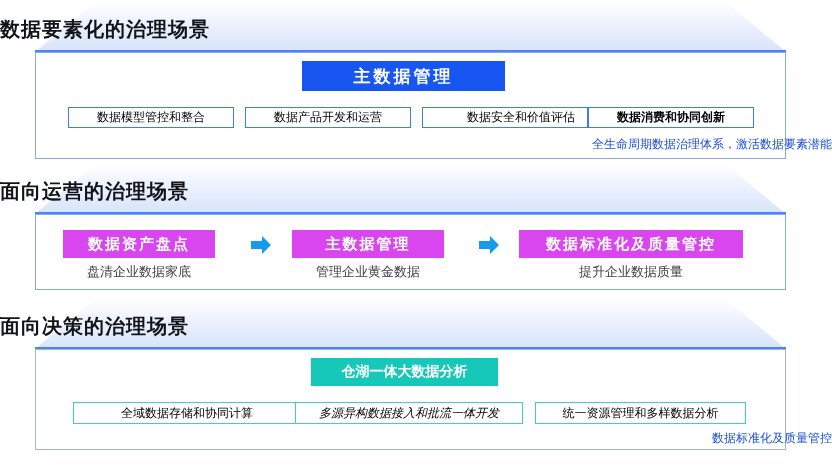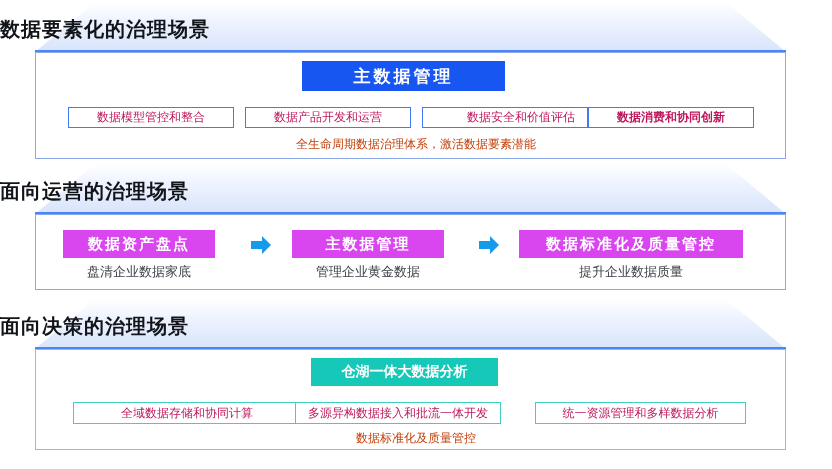--- a/index.html
+++ b/index.html
@@ -55,30 +55,30 @@
   }
   .pill.solid-blue{background:#1756f0;font-size:17px;letter-spacing:3px;}
   .pill.lite-blue{background:#d946ef;font-size:15px;letter-spacing:2px;}
   .pill.teal{background:#16c8b7;font-size:14px;letter-spacing:0px;}
 
   
   .chip{
     position:absolute;
     display:flex;align-items:center;justify-content:center;
     box-sizing:border-box;
-    font-size:12px;color:#be185d;white-space:nowrap;
+    font-size:12px;color:#000000;white-space:nowrap;
     background:#ffffff;
   }
   .chip.b{border:1px solid #3f7bf4;}
   .chip.t{border:1px solid #3fd0c2;}
 
   
   .cap-sm{
-    position:absolute;text-align:center;
-    font-size:12px;color:#c2410c;white-space:nowrap;
+    position:absolute;text-align:right;
+    font-size:12px;color:#1d4ed8;white-space:nowrap;
   }
   .cap-md{
     position:absolute;text-align:center;
     font-size:13px;color:#3d4148;white-space:nowrap;
   }
 
   
   .arrow{position:absolute;width:22px;height:20px;}
 
   
@@ -164,19 +164,19 @@
 
     <div class="cap blue" style="top:299px;height:50px;"></div>
     <div class="cap-line" style="top:347px;"></div>
     <div class="cap-title" style="top:313px;">面向决策的治理场景</div>
 
     <div class="panel teal" style="top:349px;height:101px;"></div>
 
     <div class="pill teal" style="left:311px;top:358px;width:187px;height:28px;">仓湖一体大数据分析</div>
 
     <div class="chip t" style="left:73px;top:402px;width:228px;height:22px;">全域数据存储和协同计算</div>
-    <div class="chip t" style="left:295px;top:402px;width:206px;height:22px;">多源异构数据接入和批流一体开发</div>
+    <div class="chip t" style="left:295px;top:402px;width:228px;height:22px;font-style:italic;">多源异构数据接入和批流一体开发</div>
     <div class="chip t" style="left:535px;top:402px;width:211px;height:22px;">统一资源管理和多样数据分析</div>
 
     <div class="cap-sm" style="left:0;top:430px;width:832px;">数据标准化及质量管控</div>
   </div>
 
 </div>
 
 </body></html>

